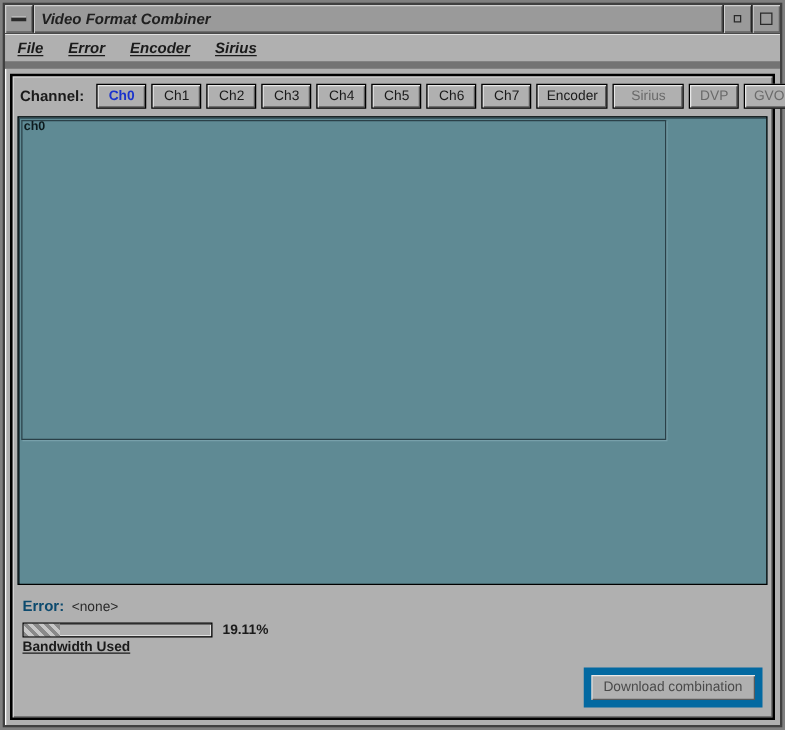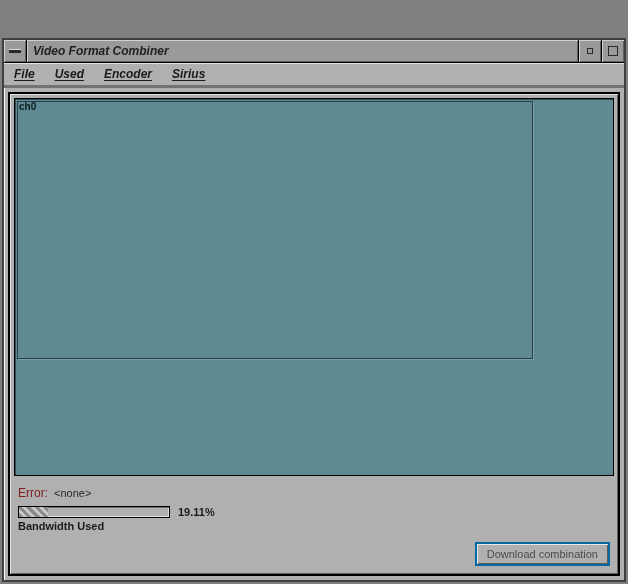--- a/index.html
+++ b/index.html
@@ -13,21 +13,20 @@
     background: #808080;
   }
   .window {
     position: absolute;
     left: 2px; top: 2px; right: 2px; bottom: 2px;
     background: #b0b0b0;
     border: 2px solid #404040;
     box-shadow: inset 1px 1px 0 #ffffff;
     display: flex;
     flex-direction: column;
-    margin-top: 36px;
   }
   
   .titlebar {
     height: 22px;
     background: #9a9a9a;
     border-bottom: 1px solid #000;
     display: flex;
     align-items: stretch;
   }
   .titlebar-menu-btn {
@@ -68,21 +67,21 @@
   }
   .tb-btn .sq.small { width: 4px; height: 4px; }
   
   .menubar {
     height: 22px;
     display: flex;
     align-items: center;
     padding: 0 8px;
     gap: 16px;
     background: #b0b0b0;
-    border-bottom: 3px solid #737373;
+    border-bottom: 6px solid #737373;
     box-shadow: inset 0 1px 0 #e0e0e0;
   }
   .menu-item {
     font-style: italic;
     font-weight: bold;
     color: #1a1a1a;
     text-decoration: underline;
     text-decoration-color: #1a1a1a;
     text-underline-offset: 2px;
     padding: 2px 2px;
@@ -161,21 +160,21 @@
     padding: 10px 4px 4px 4px;
     display: flex;
     flex-direction: column;
     gap: 6px;
   }
   .error-row {
     display: flex;
     align-items: baseline;
     gap: 6px;
   }
-  .error-label { font-weight: normal; color: #7f1d1d; }
+  .error-label { font-weight: bold; color: #0c4a6e; }
   .error-val   { color: #2a2a2a; font-size: 11px; }
   .meters {
     display: flex;
     gap: 40px;
   }
   .meter {
     display: flex;
     flex-direction: column;
     gap: 2px;
     width: 210px;
@@ -200,30 +199,31 @@
   }
   .meter-val {
     font-weight: bold;
     font-size: 11px;
     color: #1a1a1a;
   }
   .meter-cap {
     font-weight: bold;
     font-size: 11px;
     color: #1a1a1a;
+    text-decoration: underline;
   }
   .bottom-buttons {
     display: flex;
     justify-content: flex-end;
     gap: 8px;
     margin-top: 4px;
   }
   .push {
     background: #b0b0b0;
-    border: 2px solid #0369a1;
+    border: 6px solid #0369a1;
     box-shadow: inset 1px 1px 0 #e8e8e8, inset -1px -1px 0 #5a5a5a;
     padding: 4px 10px;
     font-size: 11px;
     color: #4a4a4a;
     min-width: 110px;
     text-align: left;
   }
   .push.narrow { min-width: 80px; }
 </style>
 </head>
@@ -241,27 +241,42 @@
         <span class="sq small"></span>
       </div>
       <div class="tb-btn">
         <span class="sq"></span>
       </div>
     </div>
   </div>
 
   <div class="menubar">
     <span class="menu-item">File</span>
-    <span class="menu-item">Used</span>
+    <span class="menu-item">Error</span>
     <span class="menu-item">Encoder</span>
     <span class="menu-item">Sirius</span>
   </div>
 
   <div class="client">
 
+    <div class="channel-row">
+      <span class="channel-label">Channel:</span>
+      <span class="btn active">Ch0</span>
+      <span class="btn">Ch1</span>
+      <span class="btn">Ch2</span>
+      <span class="btn">Ch3</span>
+      <span class="btn">Ch4</span>
+      <span class="btn">Ch5</span>
+      <span class="btn">Ch6</span>
+      <span class="btn">Ch7</span>
+      <span class="btn wide">Encoder</span>
+      <span class="btn wide dim">Sirius</span>
+      <span class="btn dim">DVP</span>
+      <span class="btn dim">GVO</span>
+    </div>
 
     <div class="canvas-wrap">
       <div class="canvas">
         <div class="canvas-inner"></div>
         <div class="canvas-label">ch0</div>
       </div>
     </div>
 
     <div class="status">
       <div class="error-row">

